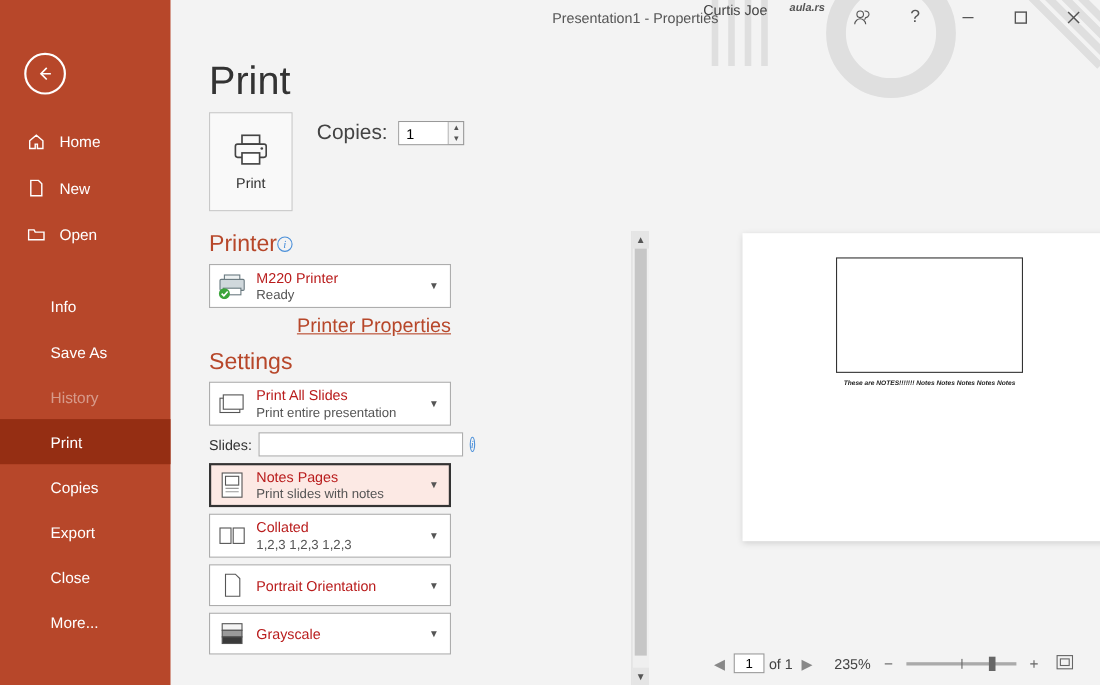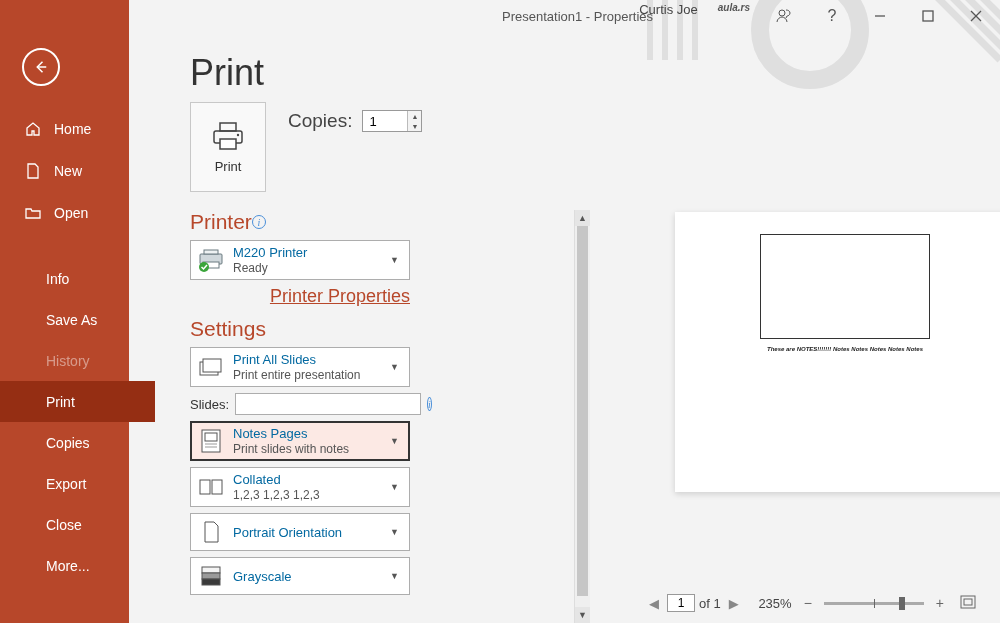--- a/index.html
+++ b/index.html
@@ -1,19 +1,19 @@
 <!DOCTYPE html>
 <html><head>
 <meta charset="utf-8">
 <style>
   * { box-sizing: border-box; margin: 0; padding: 0; font-family: "Segoe UI", sans-serif; }
   body { width: 1000px; height: 623px; overflow: hidden; background: #f3f3f3; position: relative; }
   
   
-  .sidebar { position: absolute; left: 0; top: 0; width: 129px; height: 623px; background: #b7472a; color: #fff; }
+  .sidebar { position: absolute; left: 0; top: 0; width: 155px; height: 623px; background: #b7472a; color: #fff; }
   .back-btn { width: 38px; height: 38px; border: 2px solid #fff; border-radius: 50%; margin: 48px 0 22px 22px; display: flex; align-items: center; justify-content: center; cursor: pointer; }
   .back-btn svg { width: 18px; height: 18px; }
   .nav-top { padding-left: 22px; }
   .nav-item { display: flex; align-items: center; height: 42px; font-size: 14px; cursor: pointer; padding-left: 0; }
   .nav-item .icon { width: 22px; margin-right: 10px; display: flex; align-items: center; justify-content: center; }
   .nav-sep { height: 24px; }
   .nav-sub { padding-left: 46px; }
   .nav-sub .nav-item { padding-left: 0; font-size: 14px; height: 41px; }
   .nav-sub .nav-item.disabled { color: rgba(255,255,255,0.45); }
   .nav-sub .nav-item.active { background: #952e13; margin-left: -46px; padding-left: 46px; width: 155px; }
@@ -54,21 +54,21 @@
   .scrollbar .thumb { position: absolute; left: 2px; right: 2px; top: 0; height: 370px; background: #c6c6c6; }
   .scrollbar .dn { position: absolute; bottom: 0; left: 0; right: 0; }
   
   .sect-head { font-size: 21px; color: #b7472a; font-weight: 400; margin: 8px 0 6px 0; display: flex; align-items: center; width: 220px;}
   .sect-head.first { margin-top: 0; }
   .info-dot { width: 14px; height: 14px; border: 1px solid #4a8fd9; border-radius: 50%; color: #4a8fd9; font-size: 10px; display: flex; align-items: center; justify-content: center; font-style: italic; font-family: serif; }
   
   .combo { width: 220px; border: 1px solid #adadad; background: #fff; display: flex; align-items: center; cursor: pointer; padding: 4px 6px; margin-bottom: 6px; position: relative; }
   .combo .cicon { width: 28px; height: 28px; margin-right: 8px; display: flex; align-items: center; justify-content: center; flex-shrink: 0; }
   .combo .ctext { flex: 1; }
-  .combo .ct1 { font-size: 13px; color: #0369a1; }
+  .combo .ct1 { font-size: 13px; color: #b91c1c; }
   .combo .ct2 { font-size: 12px; color: #555; margin-top: 1px; }
   .combo .carrow { font-size: 9px; color: #555; padding: 0 4px; }
   .combo.selected { border: 2px solid #333; background: #fce9e4; padding: 3px 5px; }
   
   .link-row { width: 220px; text-align: right; margin: 2px 0 10px 0; }
   .link-row a { color: #b7472a; font-size: 18px; text-decoration: underline; cursor: pointer; }
   
   .slides-row { display: flex; align-items: center; width: 220px; margin-bottom: 6px; gap: 6px; }
   .slides-row label { font-size: 13px; color: #333; }
   .slides-row input { flex: 1; border: 1px solid #adadad; height: 22px; padding: 0 4px; font-size: 13px; }

